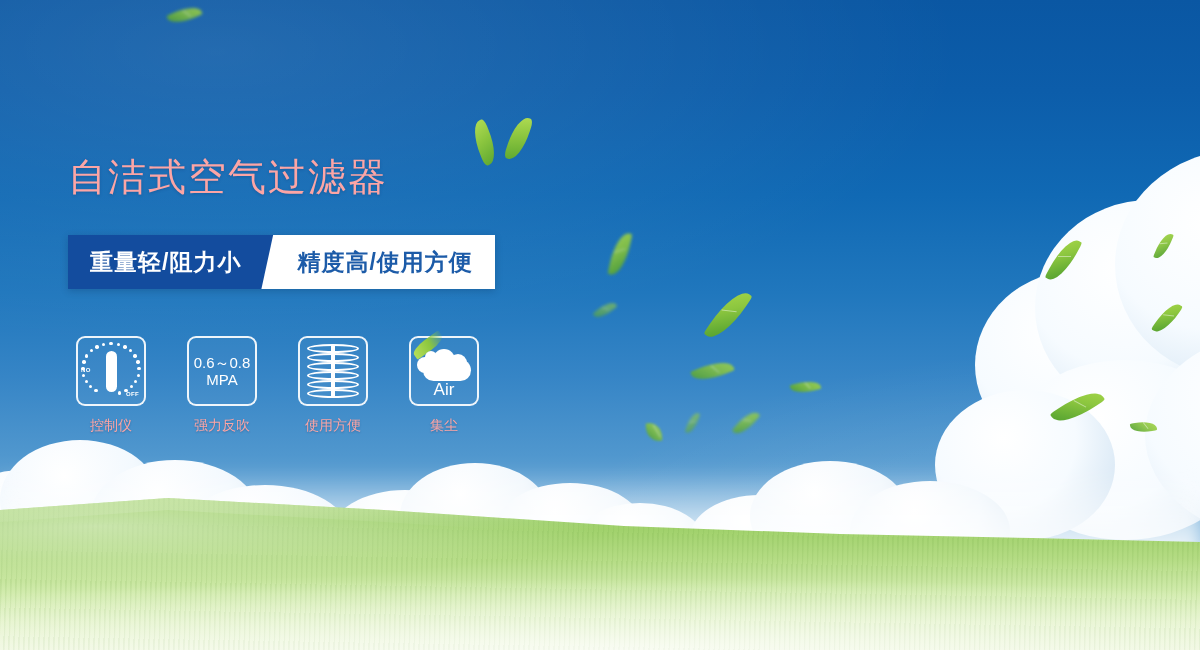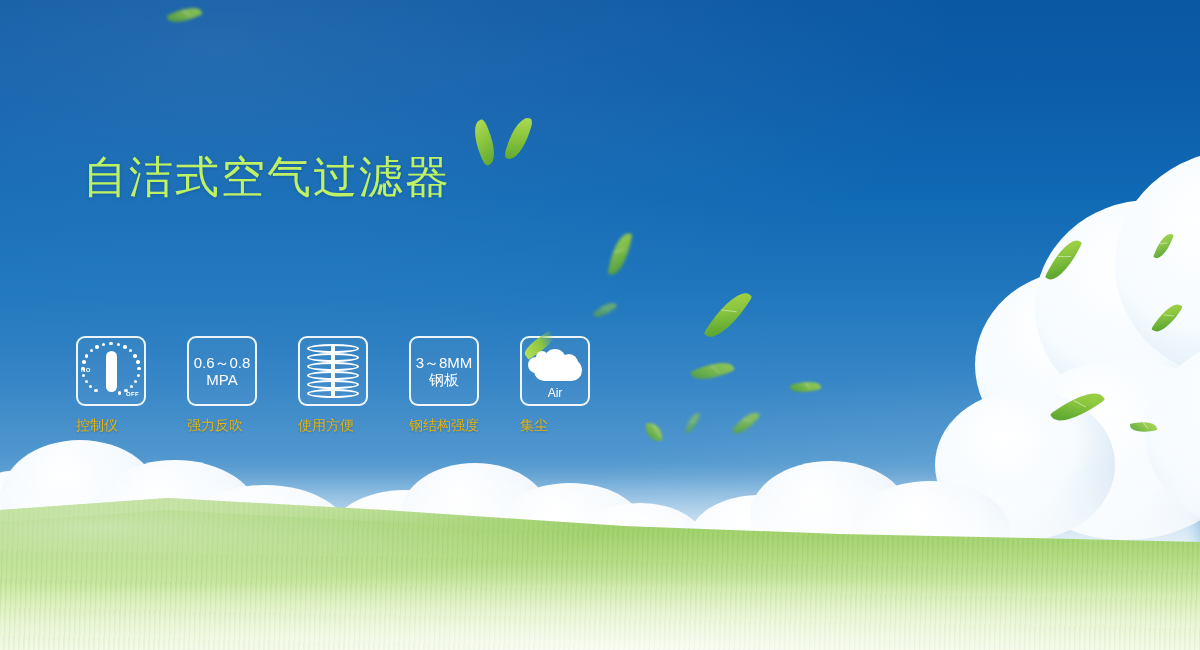--- a/index.html
+++ b/index.html
@@ -113,25 +113,24 @@
     border-radius:80% 8% 80% 8%;
   }
   .leaf::after{
     content:""; position:absolute; left:12%; top:48%; width:76%; height:1px;
     background:rgba(255,255,255,.45); transform:rotate(-28deg); transform-origin:left center;
   }
 
   
   .title{
     position:absolute; left:68px; top:143px;
-    font-size:44px; line-height:68px; color:#bef264;
+    font-size:38px; line-height:68px; color:#fca5a5;
     font-weight:300; letter-spacing:2px;
     text-shadow:0 1px 3px rgba(0,40,90,.25);
     white-space:nowrap;
-    margin-left:15px;
   }
 
   
   .sprout{ position:absolute; left:470px; top:112px; width:70px; height:60px; }
   .sprout .sl{
     position:absolute; width:17px; height:45px;
     background:linear-gradient(160deg, #b4de55 0%, #8cc63f 45%, #5aa52f 100%);
     border-radius:72% 18% 72% 18%;
   }
   .sprout .sl1{ left:6px;  top:8px;  transform:rotate(-22deg); }
@@ -159,33 +158,33 @@
     background:#ffffff; color:#1c5ba8;
     display:flex; align-items:center; padding:0 22px 0 8px;
     font-size:23px; font-weight:bold; letter-spacing:1px; white-space:nowrap;
   }
 
   
   .features{
     position:absolute; left:76px; top:336px;
     display:flex; gap:41px;
   }
-  .feat{ width:70px; display:flex; flex-direction:column; align-items:flex-start; }
+  .feat{ width:70px; display:flex; flex-direction:column; align-items:center; }
   .feat-box{
     width:70px; height:70px; border:2px solid rgba(255,255,255,.92);
     border-radius:9px; position:relative;
     display:flex; align-items:center; justify-content:center;
     background:rgba(255,255,255,.04);
   }
   .feat-txt{
     color:#ffffff; text-align:center; font-size:15px; line-height:17px;
     font-weight:400; letter-spacing:0px; white-space:pre-line;
   }
   .feat-label{
-    margin-top:11px; color:#eab308; font-size:14px; white-space:nowrap;
+    margin-top:11px; color:#fca5a5; font-size:14px; white-space:nowrap;
     text-shadow:0 1px 2px rgba(0,40,90,.30);
   }
 
   
   .dial{ position:relative; width:66px; height:66px; }
   .dial .dot{ position:absolute; width:3.4px; height:3.4px; background:#fff; border-radius:50%; }
   .dial .needle{
     position:absolute; left:50%; top:13px; width:11px; height:41px;
     margin-left:-5.5px; background:#fff; border-radius:6px;
   }
@@ -212,21 +211,21 @@
   .airicon .cl-main{
     position:absolute; left:8px; top:14px; width:48px; height:22px;
     background:#fff; border-radius:12px 12px 11px 11px;
   }
   .airicon .cl-b1{ position:absolute; left:18px; top:4px; width:22px; height:22px; background:#fff; border-radius:50%; }
   .airicon .cl-b2{ position:absolute; left:34px; top:9px; width:18px; height:18px; background:#fff; border-radius:50%; }
   .airicon .cl-s1{ position:absolute; left:2px; top:12px; width:16px; height:16px; background:#fff; border-radius:50%; }
   .airicon .cl-s2{ position:absolute; left:10px; top:6px; width:12px; height:12px; background:#fff; border-radius:50%; }
   .airicon .air-t{
     position:absolute; left:0; right:0; bottom:-3px; text-align:center;
-    font-size:12px; color:#fff;
+    font-size:17px; color:#fff;
   }
 </style>
 </head>
 <body>
 
 <div class="banner">
 
   <div class="sky"></div>
   <div class="sky-vign"></div>
 
@@ -277,20 +276,25 @@
   <div class="leaf" style="left:688px;  top:412px; width:9px;  height:22px; transform:rotate(18deg);  filter:blur(1.6px); opacity:.6;"></div>
   <div class="leaf" style="left:645px;  top:424px; width:18px; height:16px; transform:rotate(88deg);  filter:blur(1px);   opacity:.85;"></div>
 
   <div class="sprout">
     <div class="sl sl1"></div>
     <div class="sl sl2"></div>
   </div>
 
   <div class="title">自洁式空气过滤器</div>
 
+  <div class="subbar">
+    <div class="sub-left">重量轻/阻力小</div>
+    <div class="sub-slash"></div>
+    <div class="sub-right">精度高/使用方便</div>
+  </div>
 
   <div class="features">
 
     <div class="feat">
       <div class="feat-box">
         <div class="dial">
           <div class="dot" style="left:31.3px; top:4.0px;"></div>
           <div class="dot" style="left:38.5px; top:4.8px;"></div>
           <div class="dot" style="left:45.2px; top:7.2px;"></div>
           <div class="dot" style="left:51.0px; top:11.1px;"></div>
@@ -336,27 +340,20 @@
           <div class="e" style="top:9px;"></div>
           <div class="e" style="top:18px;"></div>
           <div class="e" style="top:27px;"></div>
           <div class="e" style="top:36px;"></div>
           <div class="e" style="top:45px;"></div>
         </div>
       </div>
       <div class="feat-label">使用方便</div>
     </div>
 
-    <div class="feat">
-      <div class="feat-box">
-        <div class="feat-txt">3～8MM
-钢板</div>
-      </div>
-      <div class="feat-label">钢结构强度</div>
-    </div>
 
     <div class="feat">
       <div class="feat-box">
         <div class="airicon">
           <div class="ray"></div>
           <div class="cl-s1"></div>
           <div class="cl-s2"></div>
           <div class="cl-b1"></div>
           <div class="cl-b2"></div>
           <div class="cl-main"></div>

